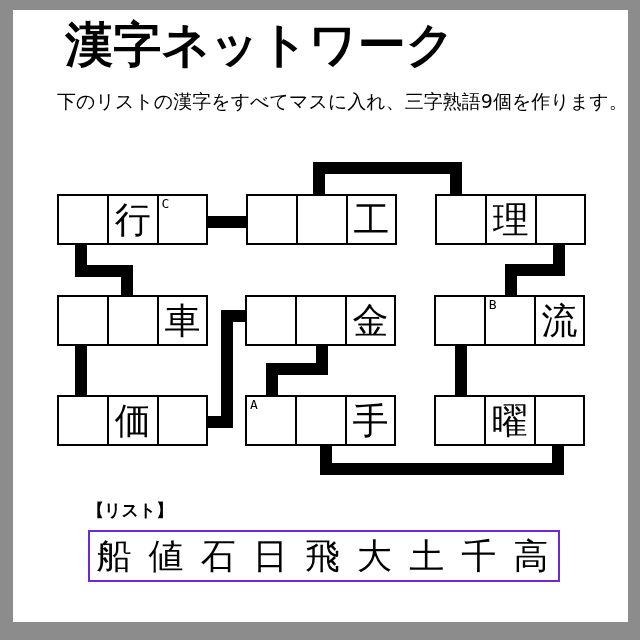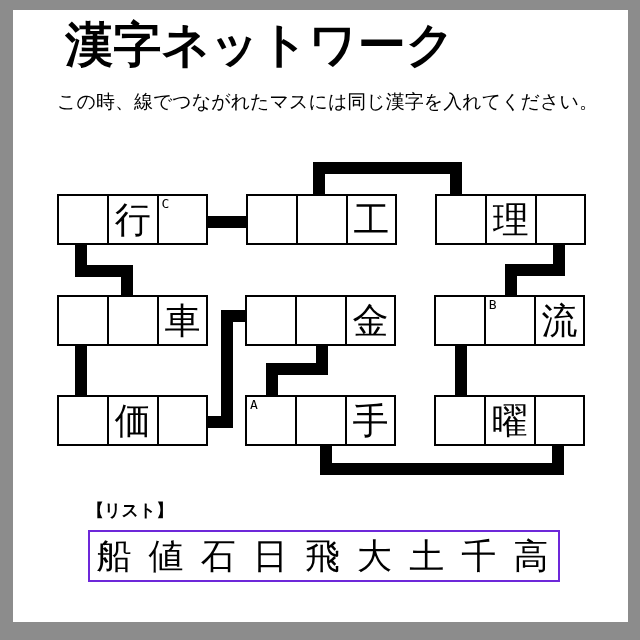--- a/index.html
+++ b/index.html
@@ -56,21 +56,21 @@
   .list-box .list-text{font-size:35px;line-height:1;letter-spacing:3px;white-space:nowrap;}
 </style>
 </head>
 <body>
 
 <div class="paper"></div>
 
 <h1 class="page-title">漢字ネットワーク</h1>
 
 <div class="instructions">
-  <p>この時、線でつながれたマスには同じ漢字を入れてください。</p>
+  <p>下のリストの漢字をすべてマスに入れ、三字熟語9個を作ります。</p>
 </div>
 
 <svg class="board-lines" viewBox="0 0 640 640" xmlns="http://www.w3.org/2000/svg">
     <polyline points="204,222 250,222"></polyline>
     <polyline points="319,198 319,168 456,168 456,198"></polyline>
     <polyline points="81,241 81,271 127,271 127,299"></polyline>
     <polyline points="559,242 559,270 511,270 511,299"></polyline>
     <polyline points="81,341 81,399"></polyline>
     <polyline points="461,341 461,399"></polyline>
     <polyline points="249,316 227,316 227,422 204,422"></polyline>

